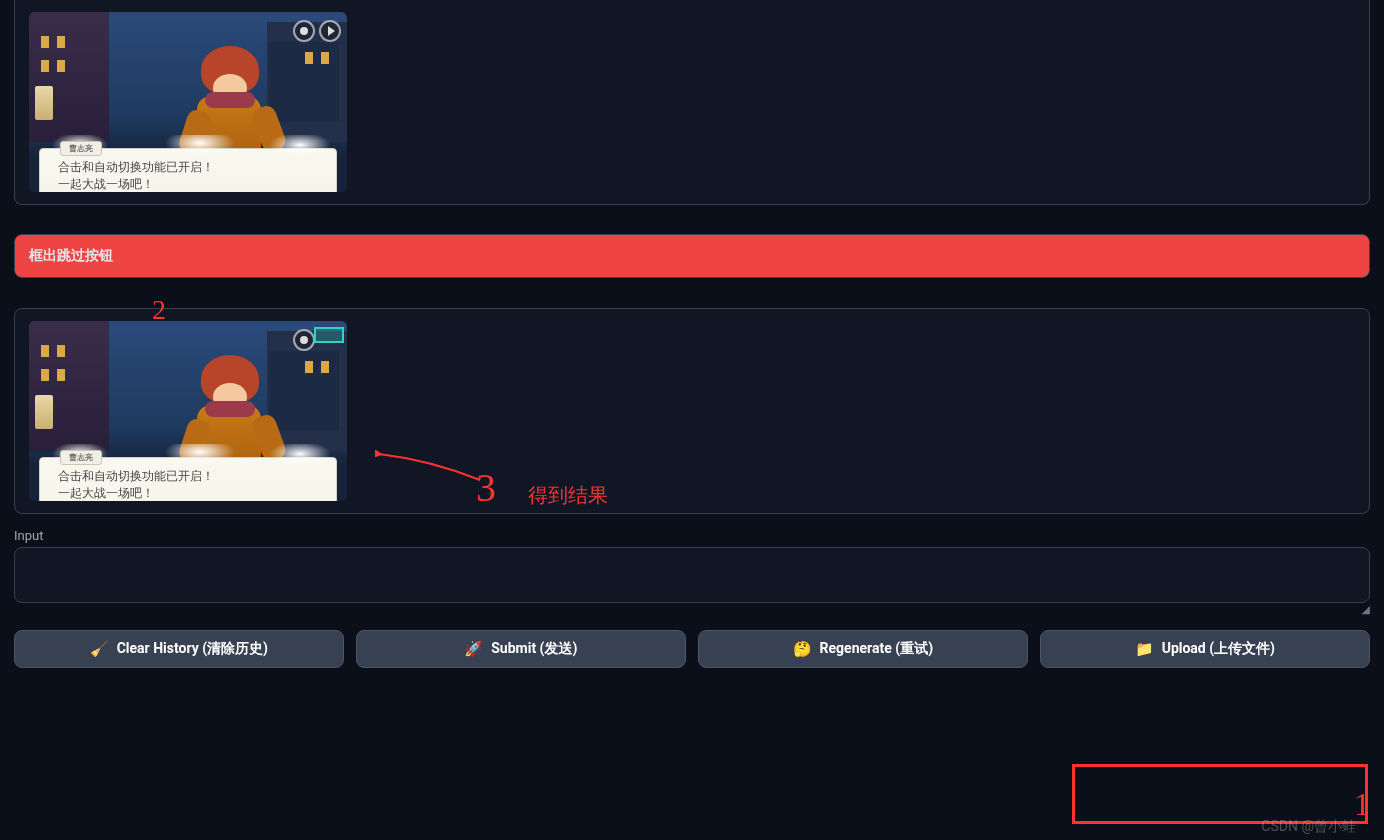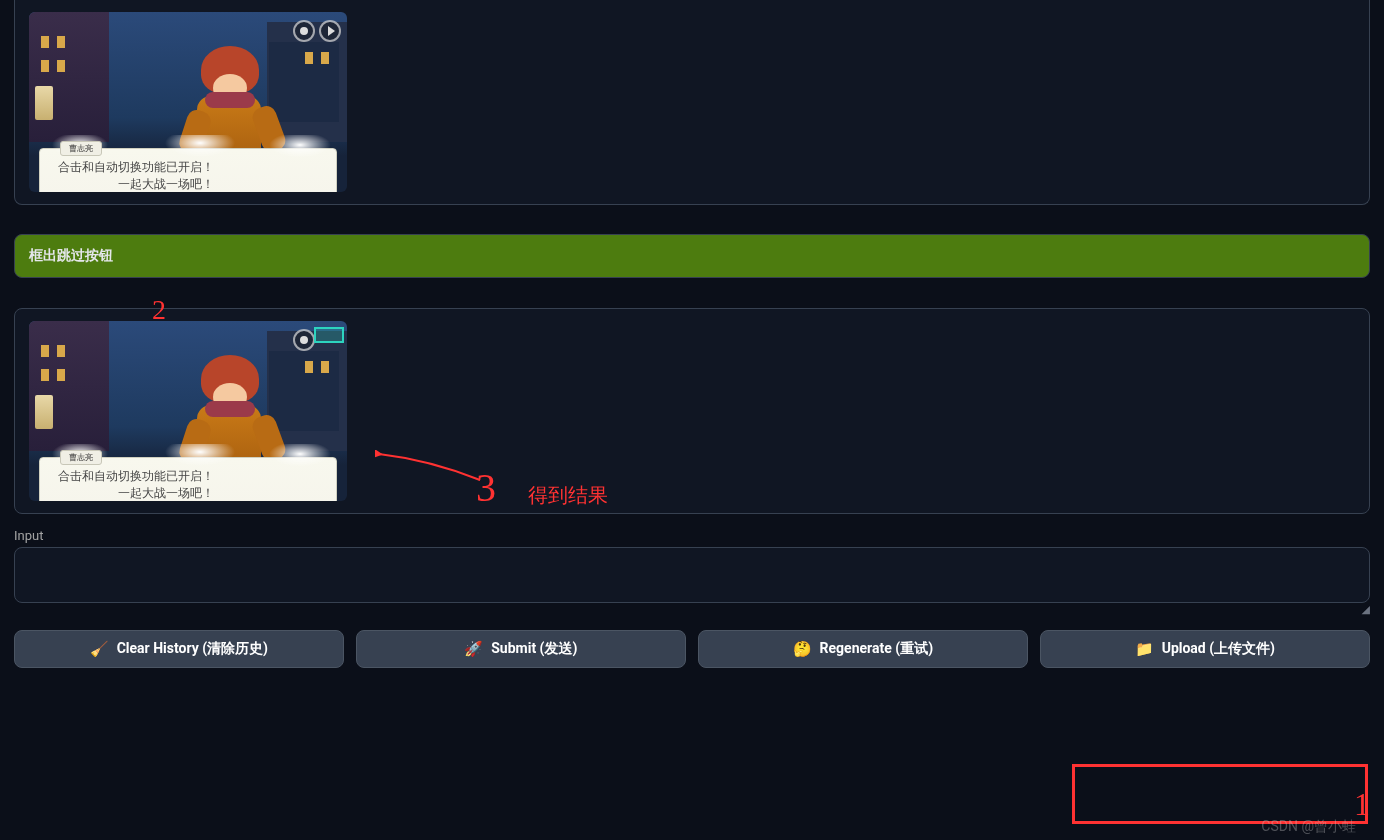--- a/index.html
+++ b/index.html
@@ -15,28 +15,27 @@
   }
   .main-col { padding: 0 14px; }
   .panel {
     border: 1px solid #374151;
     border-radius: 8px;
     background: #101623;
     margin-top: 10px;
     padding: 12px 14px;
   }
   .panel.first { margin-top: 0; border-radius: 0 0 8px 8px; border-top: none; padding-top: 12px; }
-  .panel.light { background: #4d7c0f; margin-top: 29px; }
+  .panel.light { background: #ef4444; margin-top: 29px; }
   .thumb-wrap {
     width: 318px; height: 180px; border-radius: 6px; overflow: hidden;
   }
   .thumb {
     position: relative; width: 318px; height: 192px;
     background: linear-gradient(180deg,#2b4a7a 0%,#1e3a5f 55%,#16233a 75%);
-    text-align: right;
   }
   .bldg { position:absolute; background:#20324d; }
   .b1 { left:0; top:0; width:80px; height:130px; background:linear-gradient(180deg,#3a2d4a,#281f3a);}
   .b2 { right:0; top:10px; width:80px; height:120px; background:#24304a;}
   .b3 { left:240px; top:30px; width:70px; height:80px; background:#1c2a44;}
   .win { position:absolute; background:#d8a84a; width:8px; height:12px; }
   .character {
     position:absolute; left:140px; bottom:42px; width:120px; height:120px;
   }
   .hair { position:absolute; left:32px; top:4px; width:58px; height:48px; background:#b8452a; border-radius:50% 50% 40% 40%; }

